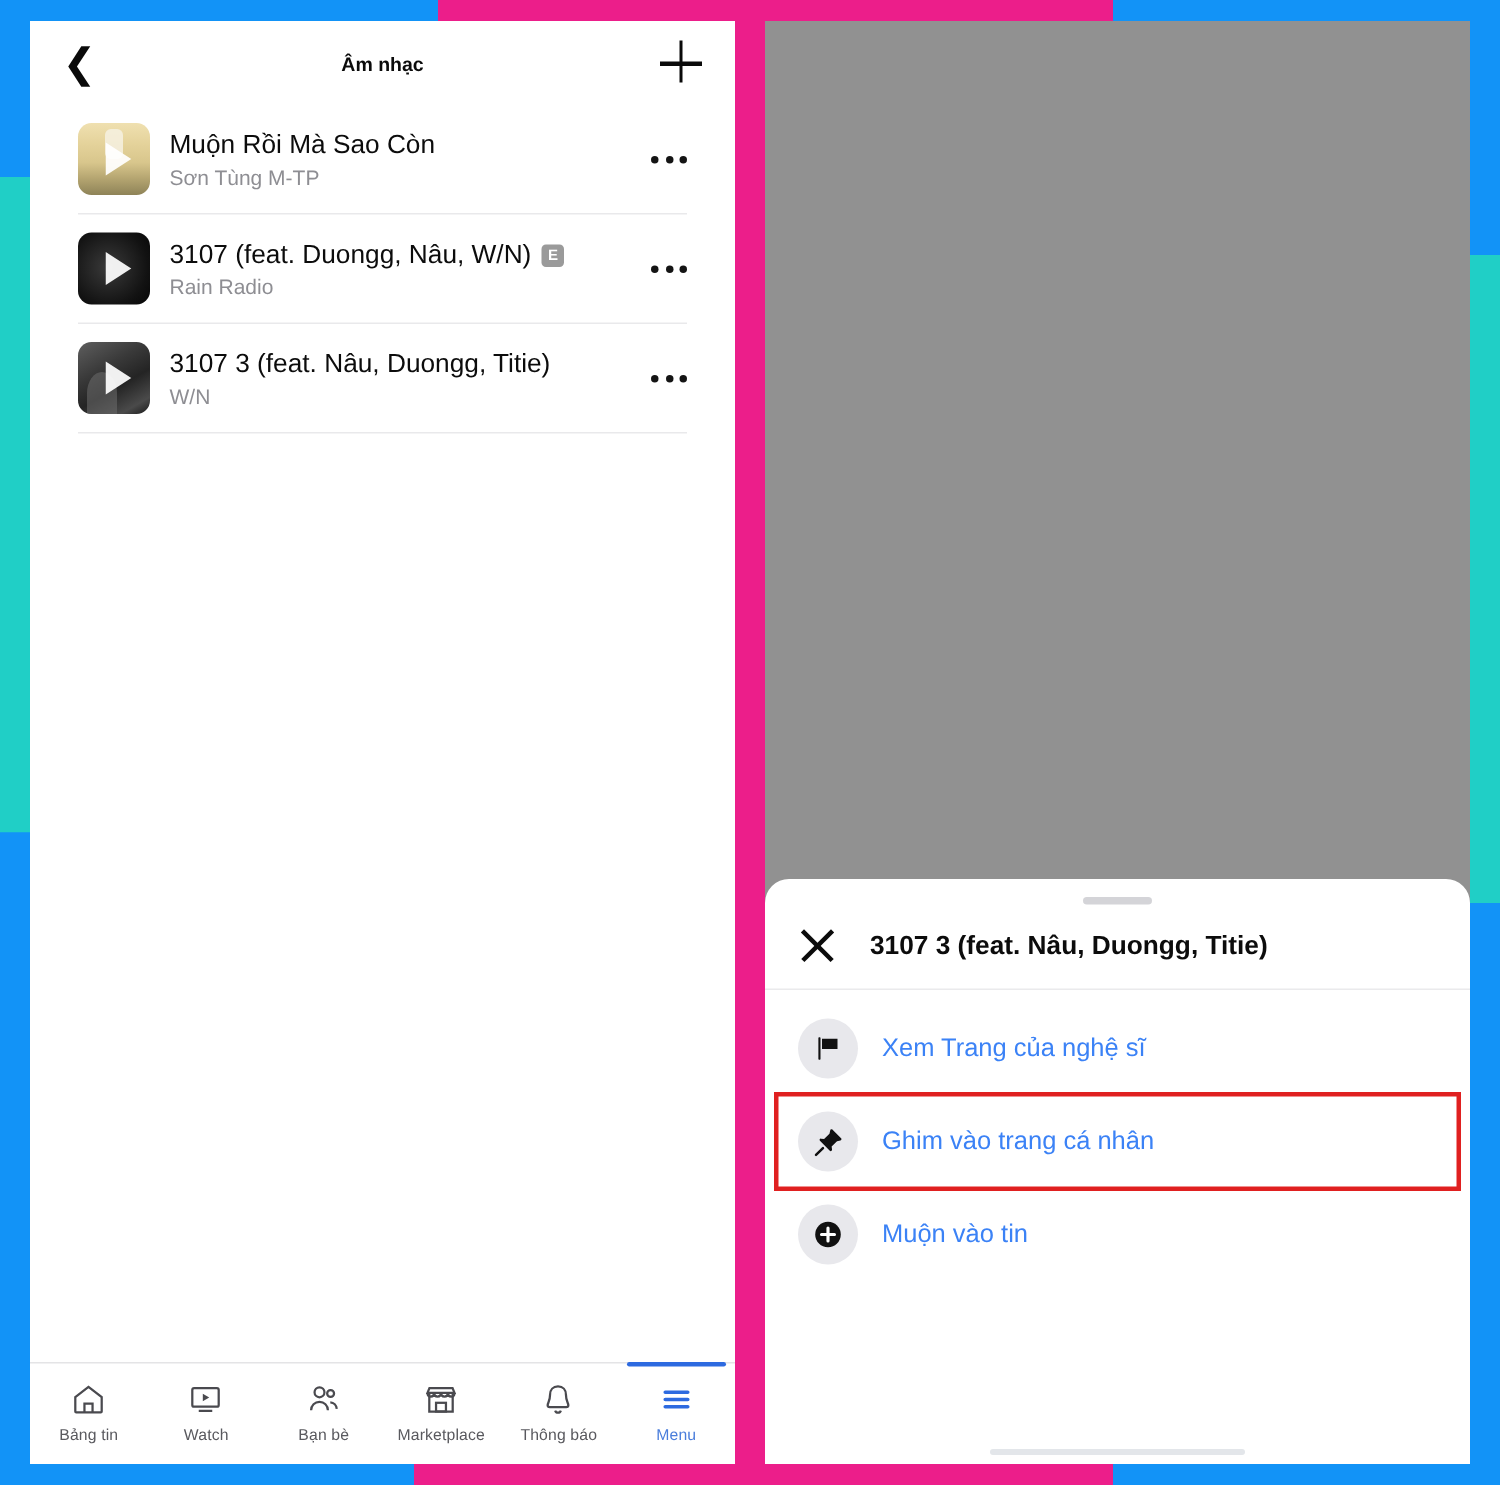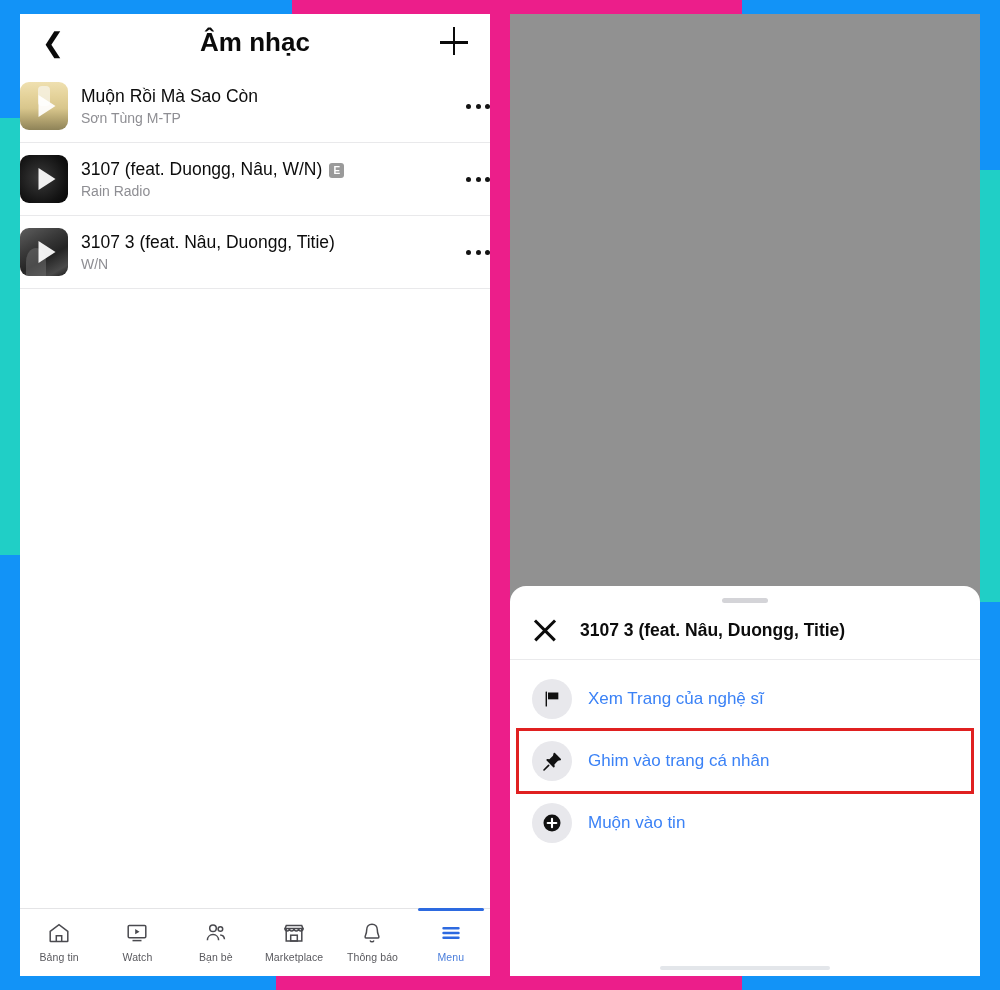--- a/index.html
+++ b/index.html
@@ -56,38 +56,38 @@
     width:26px; height:26px;
     display:flex; align-items:center; justify-content:center;
     font-size:27px; font-weight:bold; line-height:1;
     color:#0a0a0a;
     font-family:"DejaVu Sans", sans-serif;
   }
   .topbar-title {
     position:absolute;
     left:0; right:0;
     text-align:center;
-    font-size:26px;
+    font-size:13px;
     font-weight:bold;
     color:#0b0b0b;
     pointer-events:none;
   }
   .plus-btn {
     margin-left:auto;
     width:30px; height:30px;
     position:relative;
   }
   .plus-btn::before, .plus-btn::after {
     content:""; position:absolute; background:#0a0a0a;
   }
   .plus-btn::before { left:0; top:14px; width:28px; height:2.6px; }
   .plus-btn::after  { top:0; left:12.7px; height:28px; width:2.6px; }
 
   
-  .song-list { padding:0 0; }
+  .song-list { padding:0 32px; }
   .song-row {
     display:flex;
     align-items:center;
     padding:12px 0;
     border-bottom:1px solid #e9e9eb;
     position:relative;
   }
   .thumb {
     width:48px; height:48px;
     border-radius:9px;

